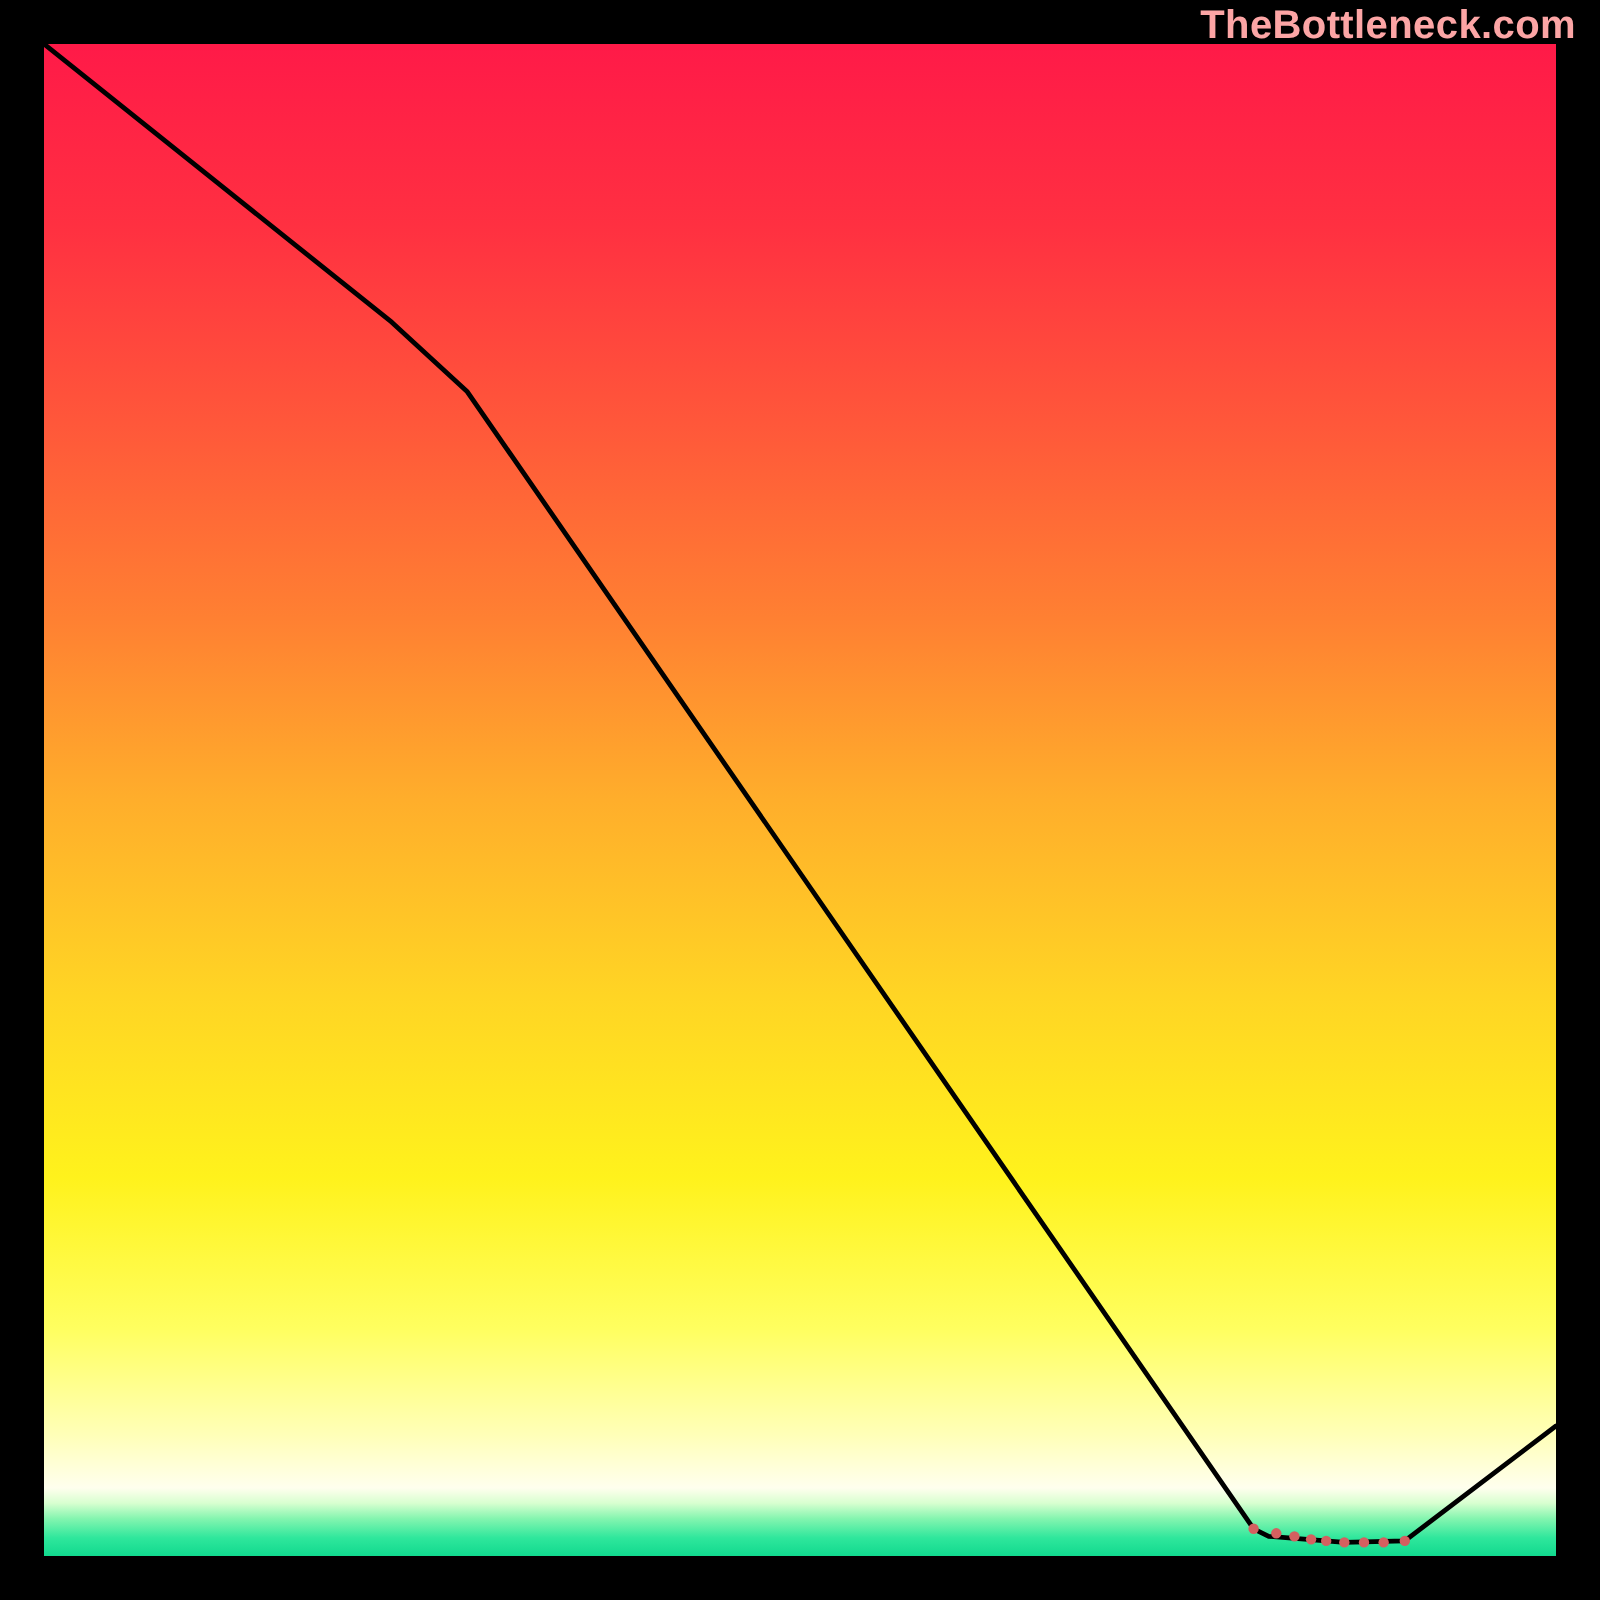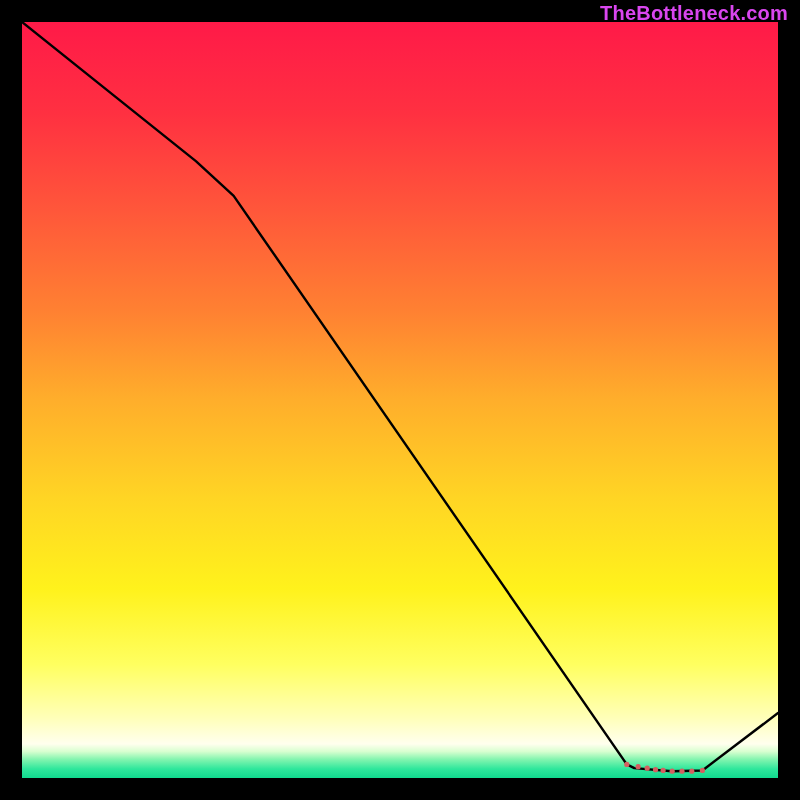--- a/index.html
+++ b/index.html
@@ -14,21 +14,21 @@
   .outer {
     width: 800px;
     height: 800px;
     background: #000;
     position: relative;
   }
   .watermark {
     position: absolute;
     top: 2px;
     right: 12px;
-    color: #d946ef;
+    color: #fca5a5;
     font-size: 20px;
     font-weight: bold;
     letter-spacing: 0.2px;
     z-index: 5;
   }
   .plot {
     position: absolute;
     top: 22px;
     left: 22px;
     width: 756px;

